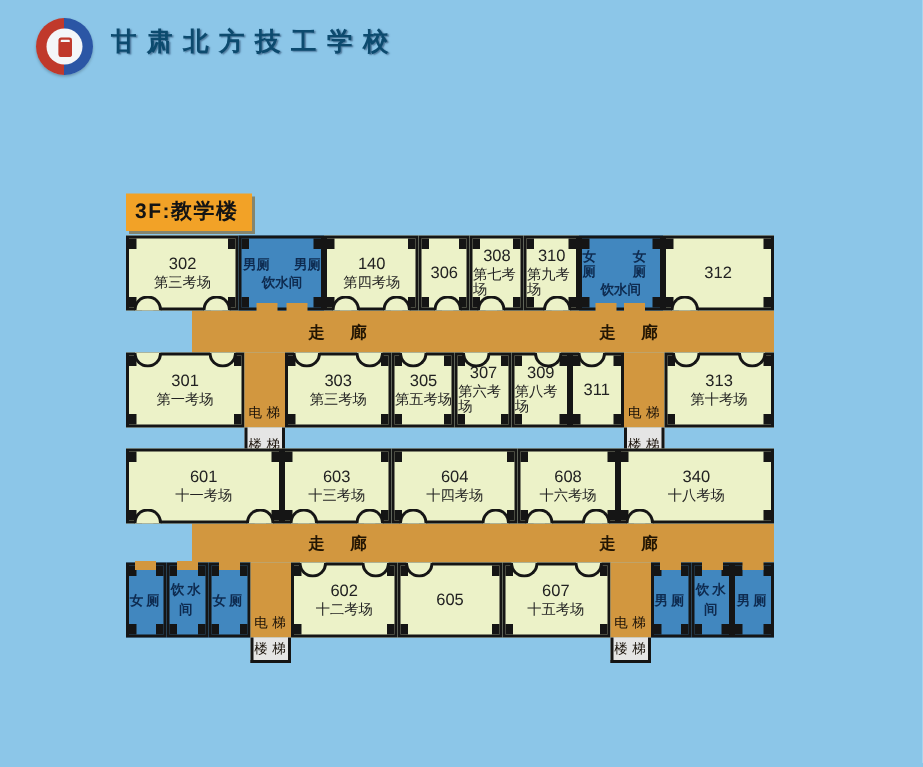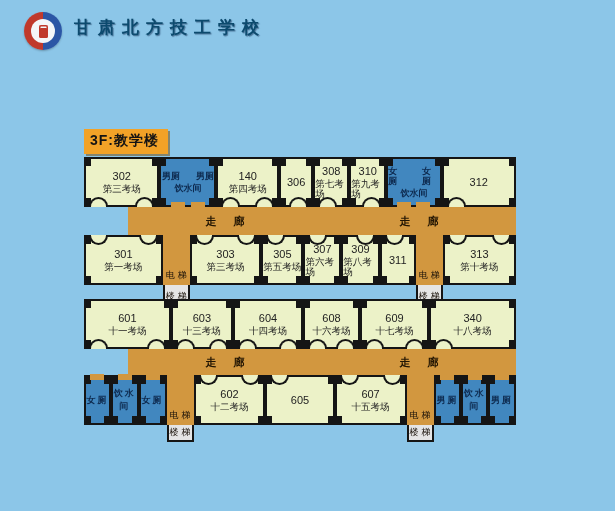--- a/index.html
+++ b/index.html
@@ -221,26 +221,20 @@
           <div class="sub">十四考场</div>
           <i class="door db dl"></i>
           <i class="door db dr"></i>
         </div>
         <div class="room" style="flex:51 0 0">
           <div class="num">608</div>
           <div class="sub">十六考场</div>
           <i class="door db dl"></i>
           <i class="door db dr"></i>
         </div>
-        <div class="room" style="flex:63 0 0">
-          <div class="num">609</div>
-          <div class="sub">十七考场</div>
-          <i class="door db dl"></i>
-          <i class="door db dr"></i>
-        </div>
         <div class="room" style="flex:80 0 0">
           <div class="num">340</div>
           <div class="sub">十八考场</div>
           <i class="door db dl"></i>
         </div>
       </div>
 
       <div class="corridor">
         <span>走廊</span>
         <span>走廊</span>

